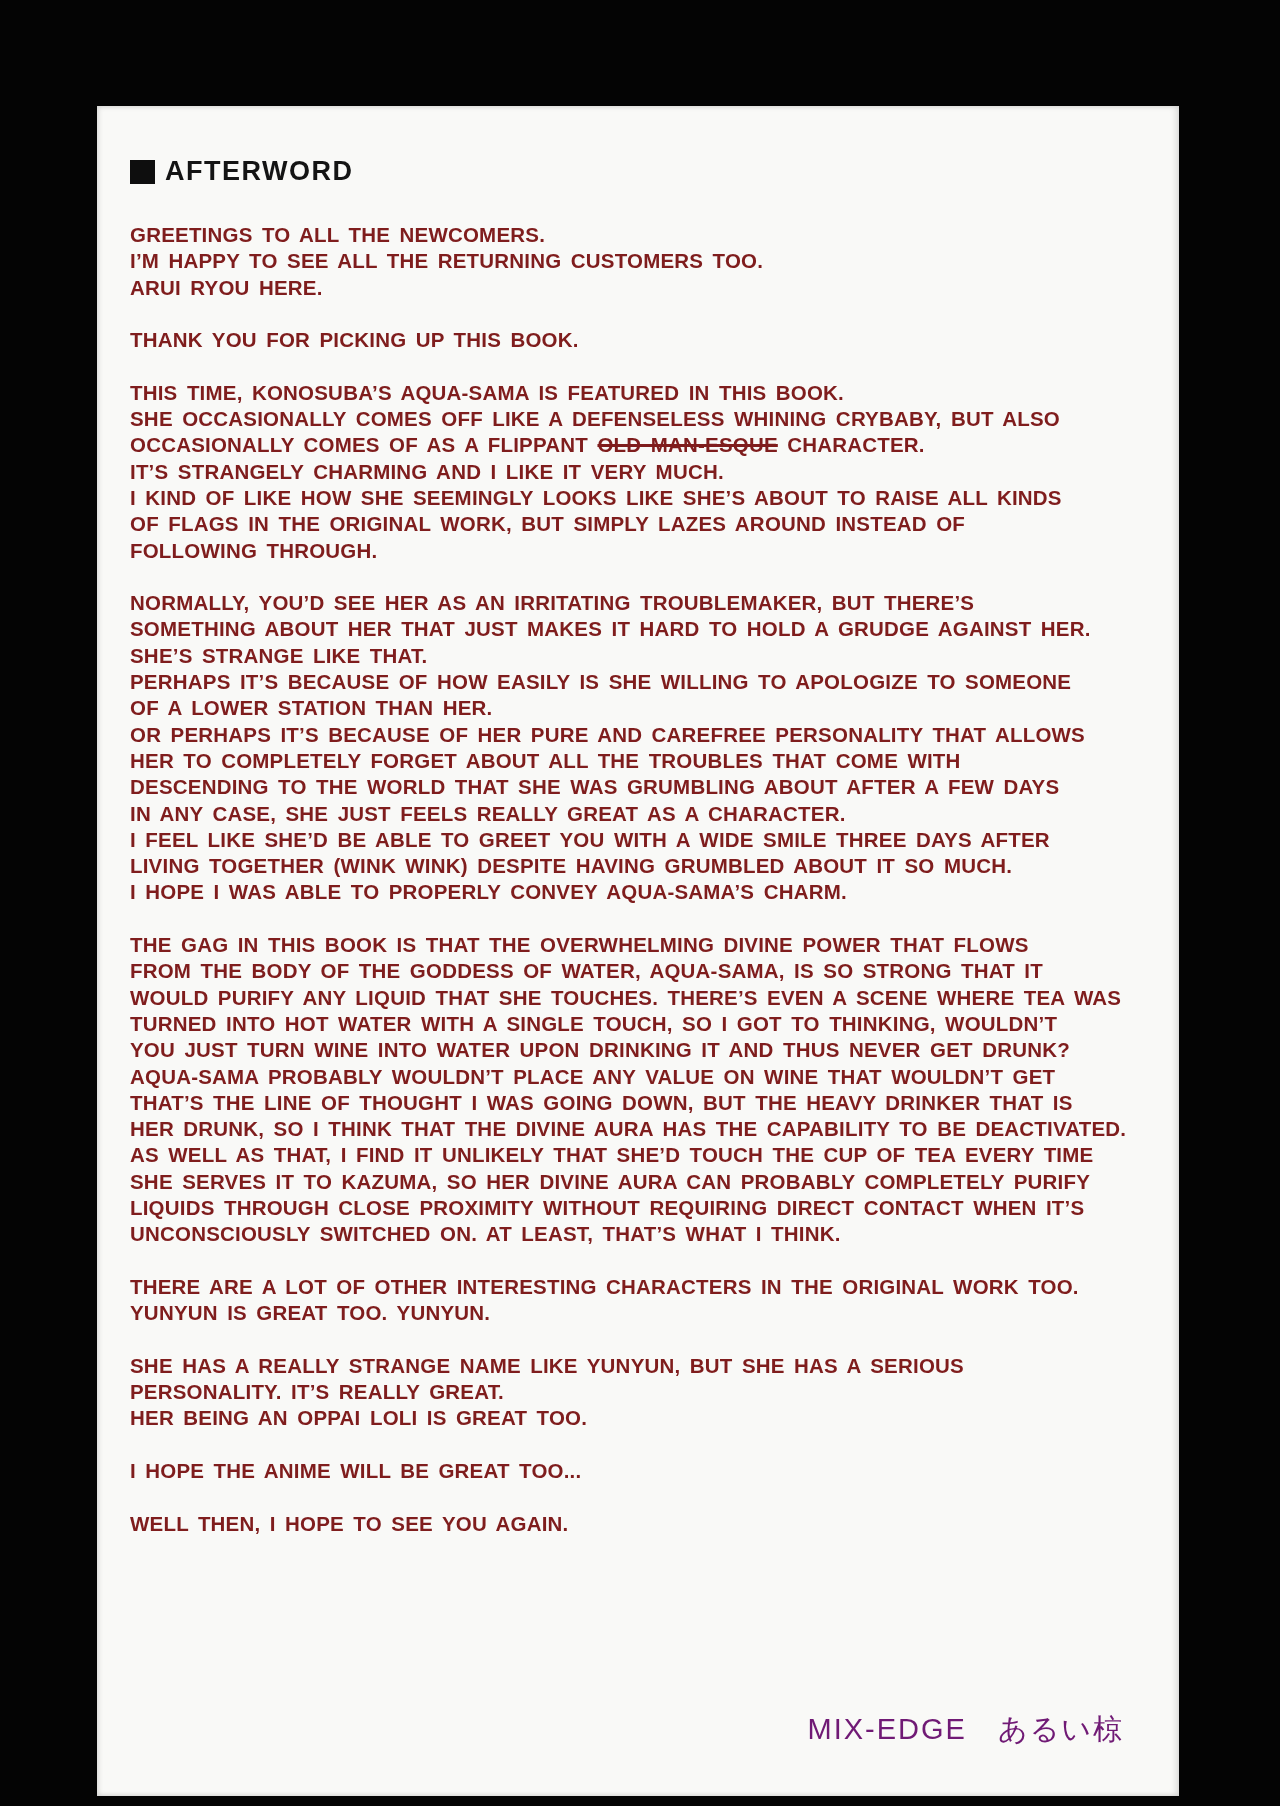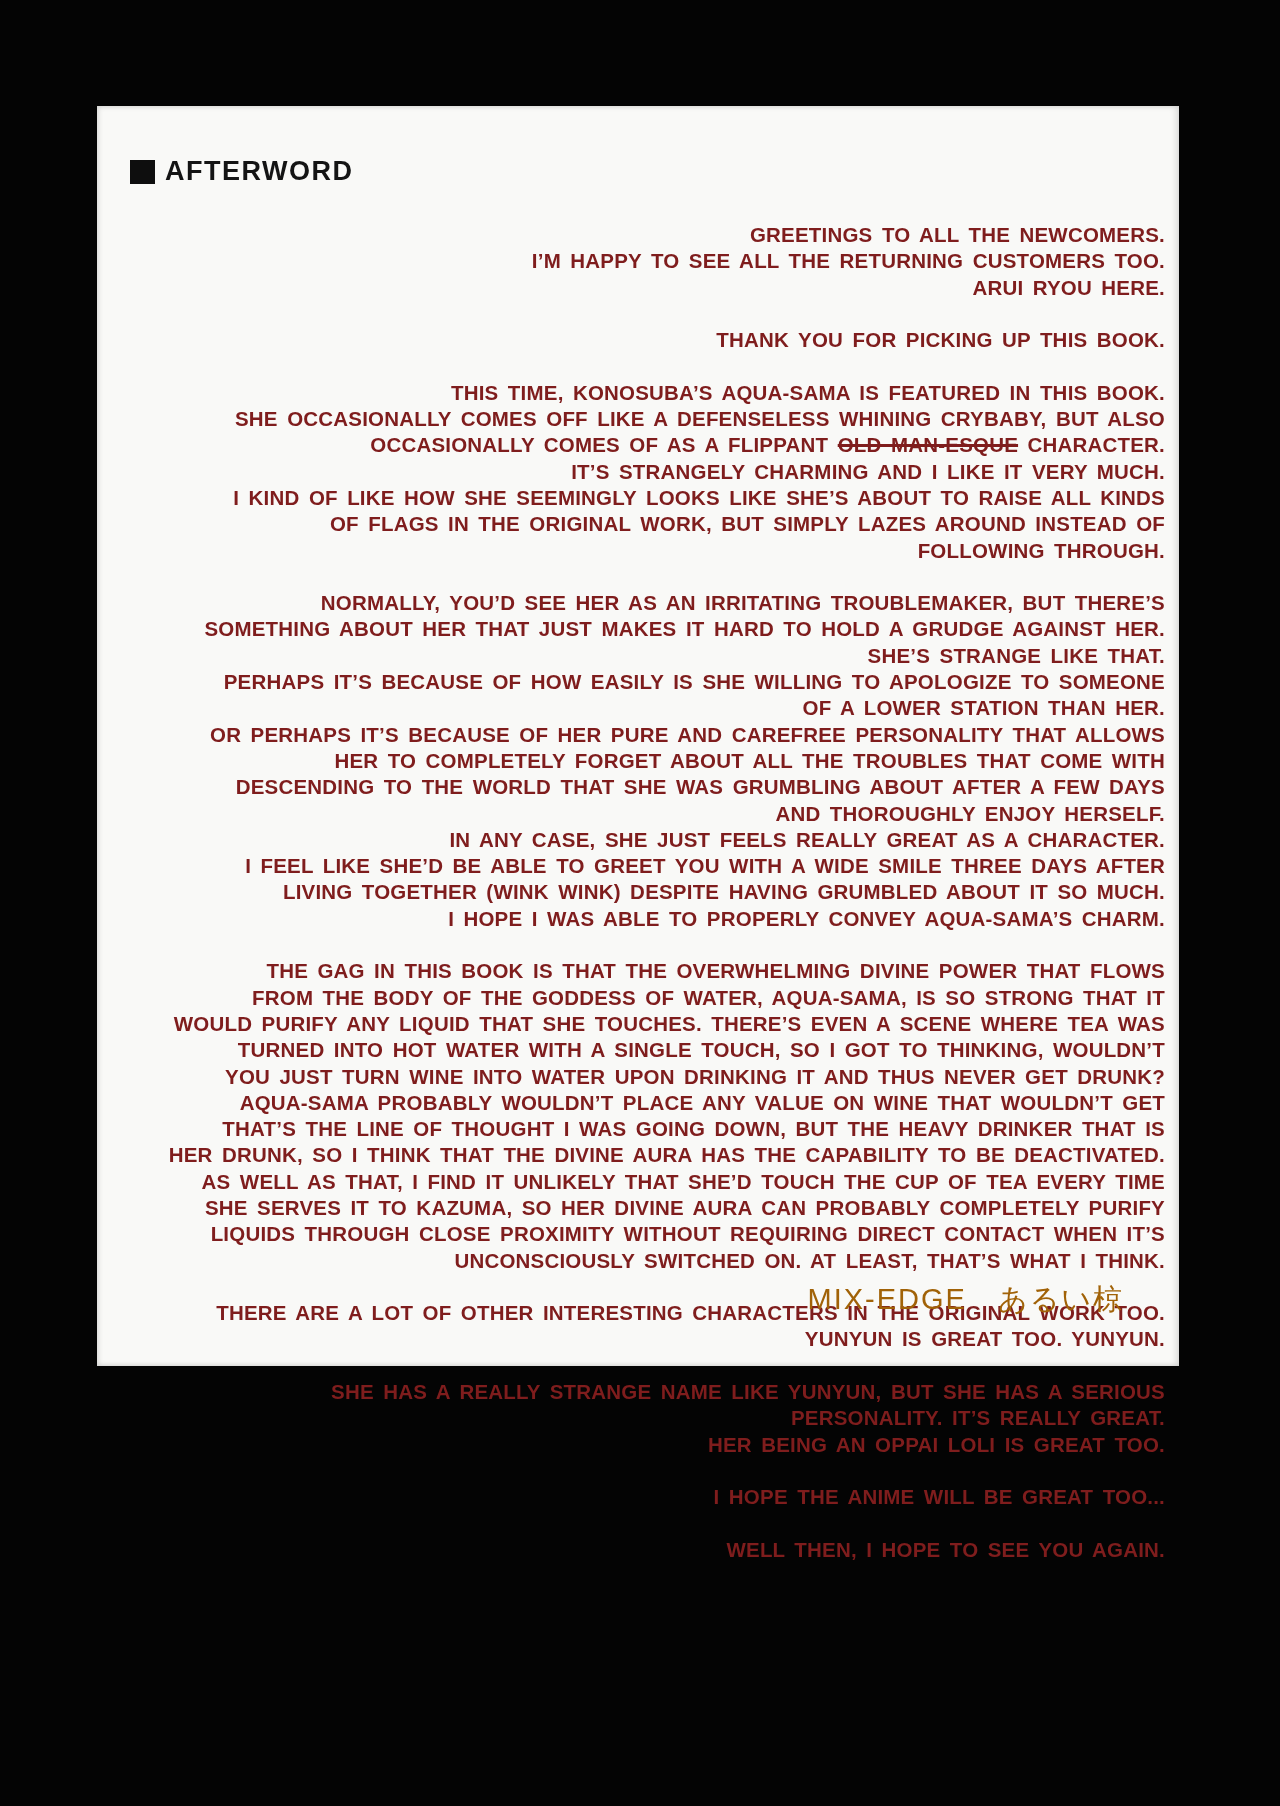--- a/index.html
+++ b/index.html
@@ -9,24 +9,23 @@
     background: #040404;
     position: relative;
     font-family: "Liberation Sans", sans-serif;
     overflow: hidden;
   }
   .page {
     position: absolute;
     left: 97px;
     top: 106px;
     width: 1082px;
-    height: 1260px;
+    height: 1690px;
     background: #f9f9f7;
     box-shadow: inset -3px 0 6px rgba(0,0,0,0.12), inset 2px 0 5px rgba(0,0,0,0.10);
-    text-align: right;
   }
   .afterword-header {
     position: absolute;
     left: 33px;
     top: 50px;
     display: flex;
     align-items: center;
     gap: 10px;
   }
   .header-square {
@@ -63,21 +62,21 @@
   .strike {
     text-decoration: line-through;
     text-decoration-thickness: 3px;
   }
   .signature {
     position: absolute;
     right: 55px;
     bottom: 46px;
     font-size: 29px;
     font-weight: 500;
-    color: #a16207;
+    color: #701a75;
     letter-spacing: 2px;
     white-space: nowrap;
   }
 </style>
 </head>
 <body>
 
 <div class="page">
 
   <div class="afterword-header">
@@ -105,21 +104,20 @@
       </div>
       <div class="para">
         <div class="line">NORMALLY, YOU’D SEE HER AS AN IRRITATING TROUBLEMAKER, BUT THERE’S</div>
         <div class="line">SOMETHING ABOUT HER THAT JUST MAKES IT HARD TO HOLD A GRUDGE AGAINST HER.</div>
         <div class="line">SHE’S STRANGE LIKE THAT.</div>
         <div class="line">PERHAPS IT’S BECAUSE OF HOW EASILY IS SHE WILLING TO APOLOGIZE TO SOMEONE</div>
         <div class="line">OF A LOWER STATION THAN HER.</div>
         <div class="line">OR PERHAPS IT’S BECAUSE OF HER PURE AND CAREFREE PERSONALITY THAT ALLOWS</div>
         <div class="line">HER TO COMPLETELY FORGET ABOUT ALL THE TROUBLES THAT COME WITH</div>
         <div class="line">DESCENDING TO THE WORLD THAT SHE WAS GRUMBLING ABOUT AFTER A FEW DAYS</div>
-        <div class="line">AND THOROUGHLY ENJOY HERSELF.</div>
         <div class="line">IN ANY CASE, SHE JUST FEELS REALLY GREAT AS A CHARACTER.</div>
         <div class="line">I FEEL LIKE SHE’D BE ABLE TO GREET YOU WITH A WIDE SMILE THREE DAYS AFTER</div>
         <div class="line">LIVING TOGETHER (WINK WINK) DESPITE HAVING GRUMBLED ABOUT IT SO MUCH.</div>
         <div class="line">I HOPE I WAS ABLE TO PROPERLY CONVEY AQUA-SAMA’S CHARM.</div>
       </div>
       <div class="para">
         <div class="line">THE GAG IN THIS BOOK IS THAT THE OVERWHELMING DIVINE POWER THAT FLOWS</div>
         <div class="line">FROM THE BODY OF THE GODDESS OF WATER, AQUA-SAMA, IS SO STRONG THAT IT</div>
         <div class="line">WOULD PURIFY ANY LIQUID THAT SHE TOUCHES. THERE’S EVEN A SCENE WHERE TEA WAS</div>
         <div class="line">TURNED INTO HOT WATER WITH A SINGLE TOUCH, SO I GOT TO THINKING, WOULDN’T</div>

